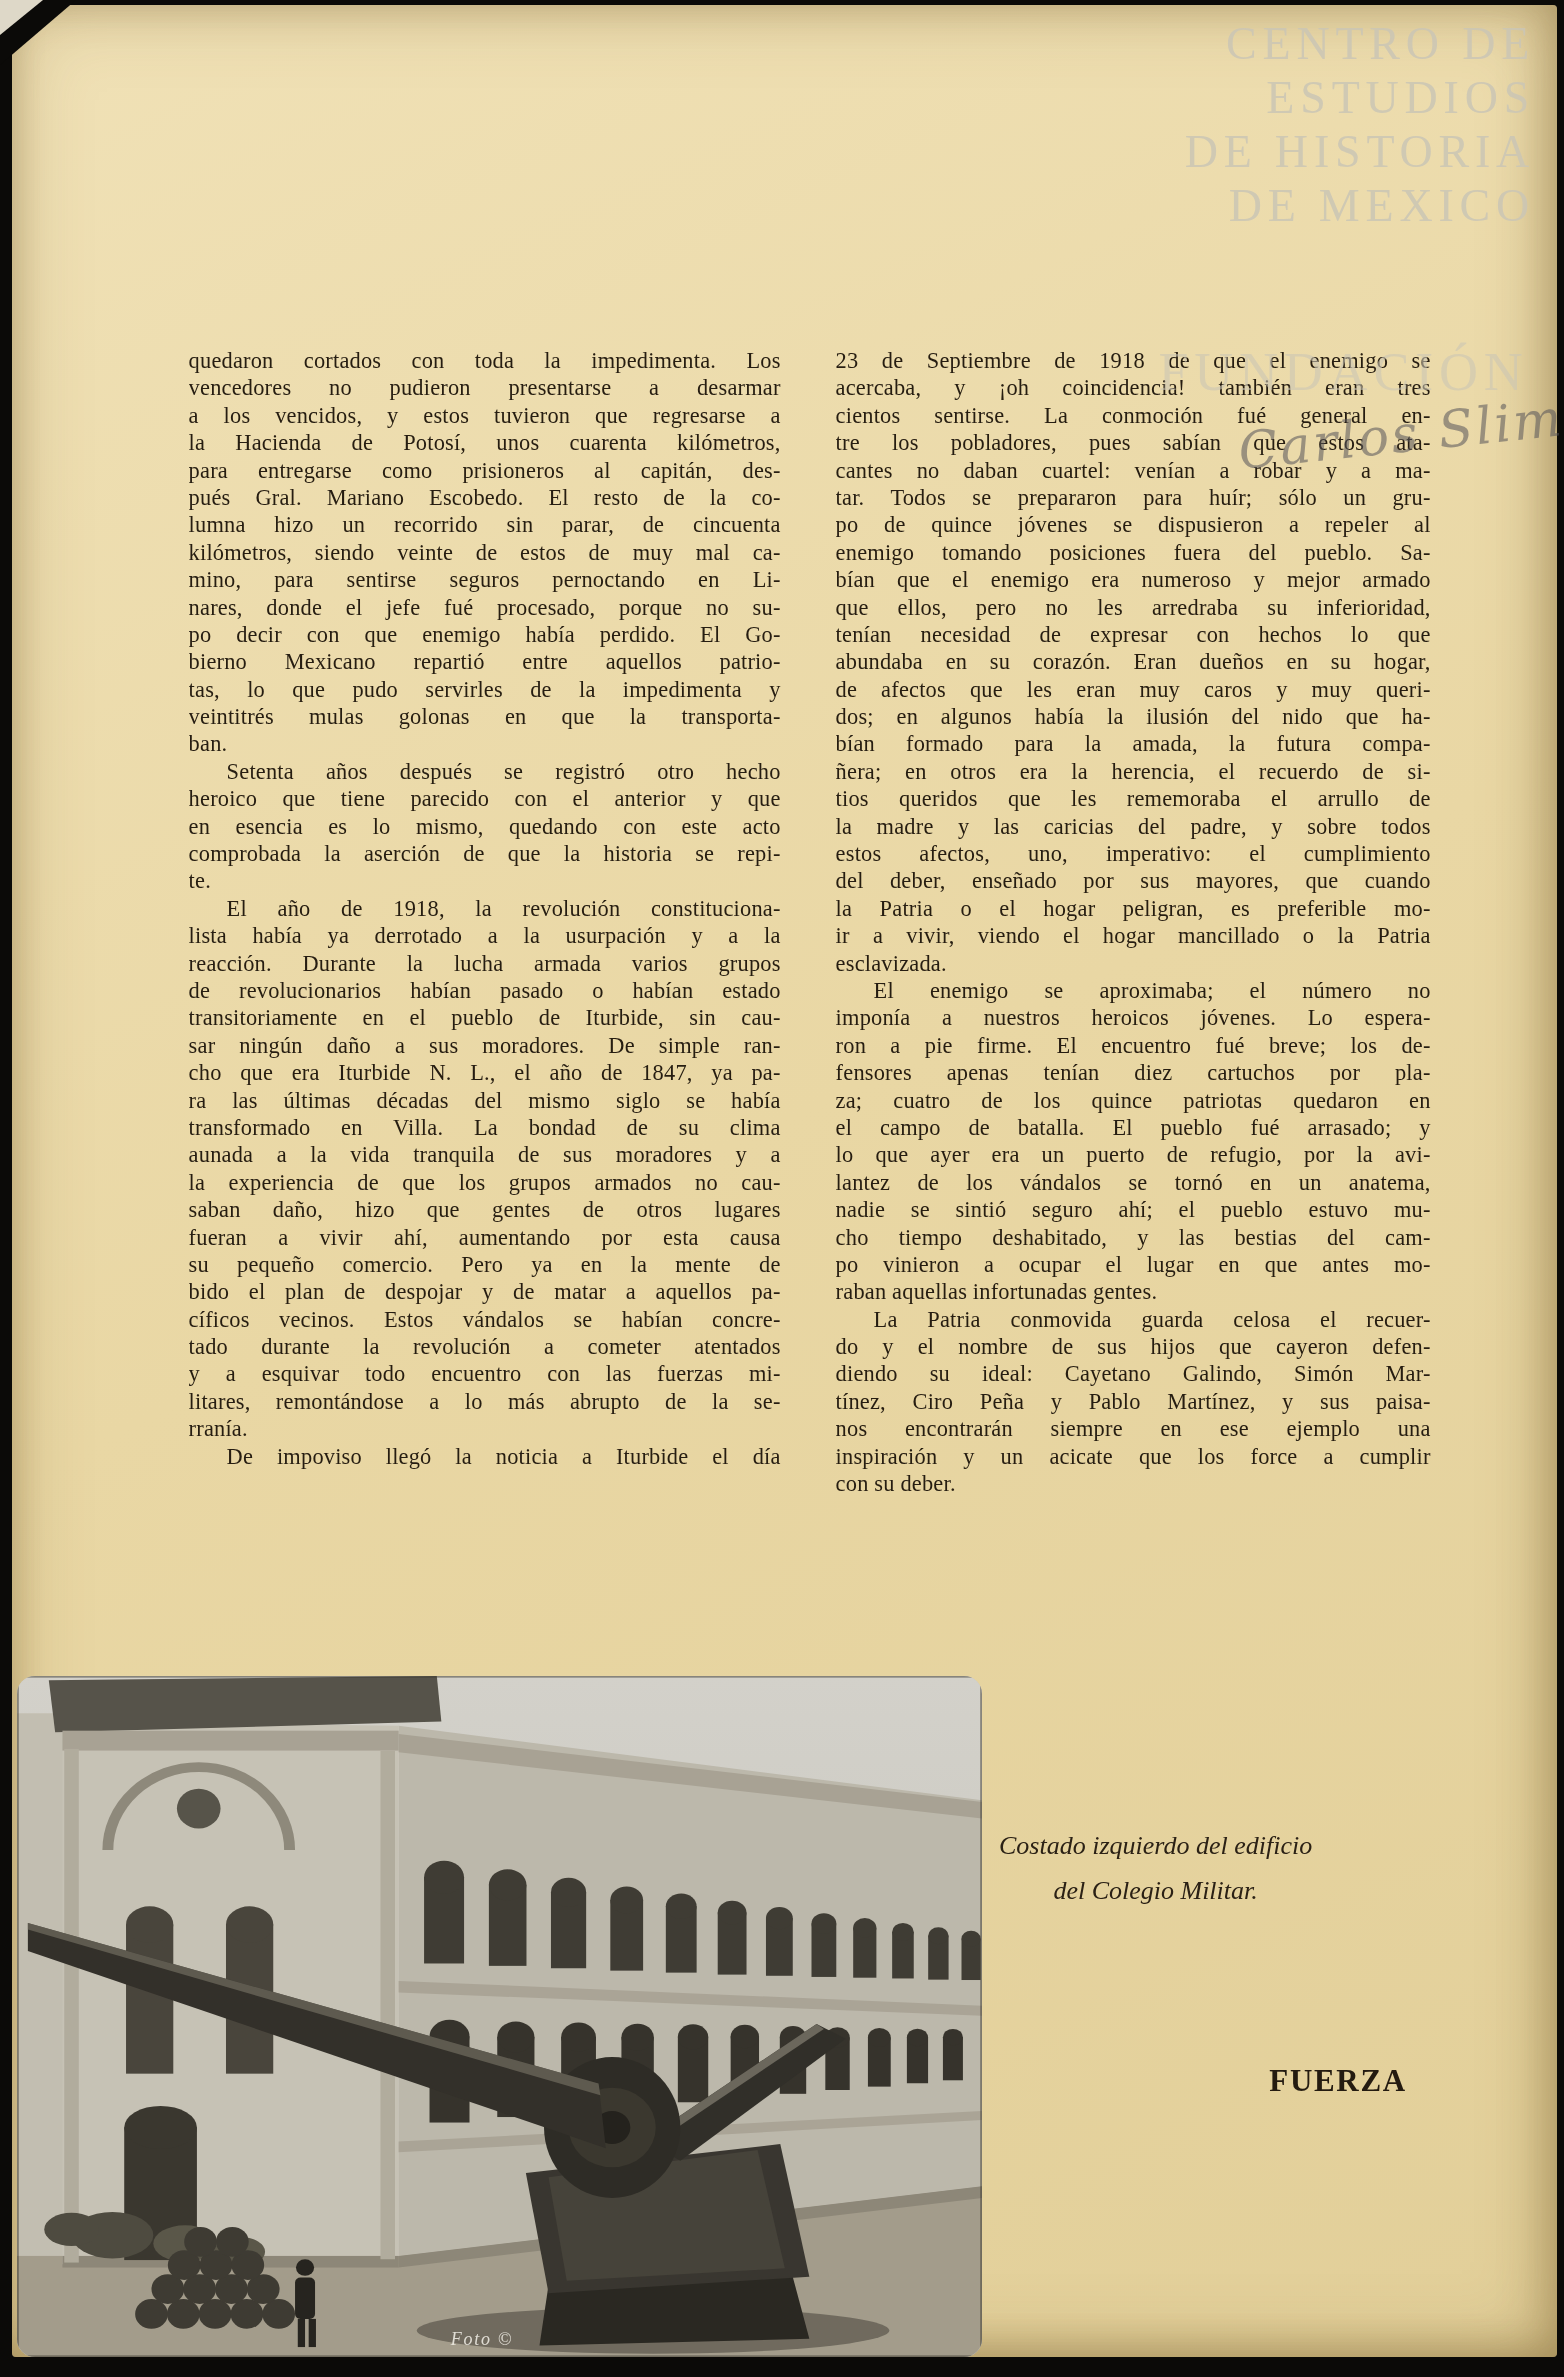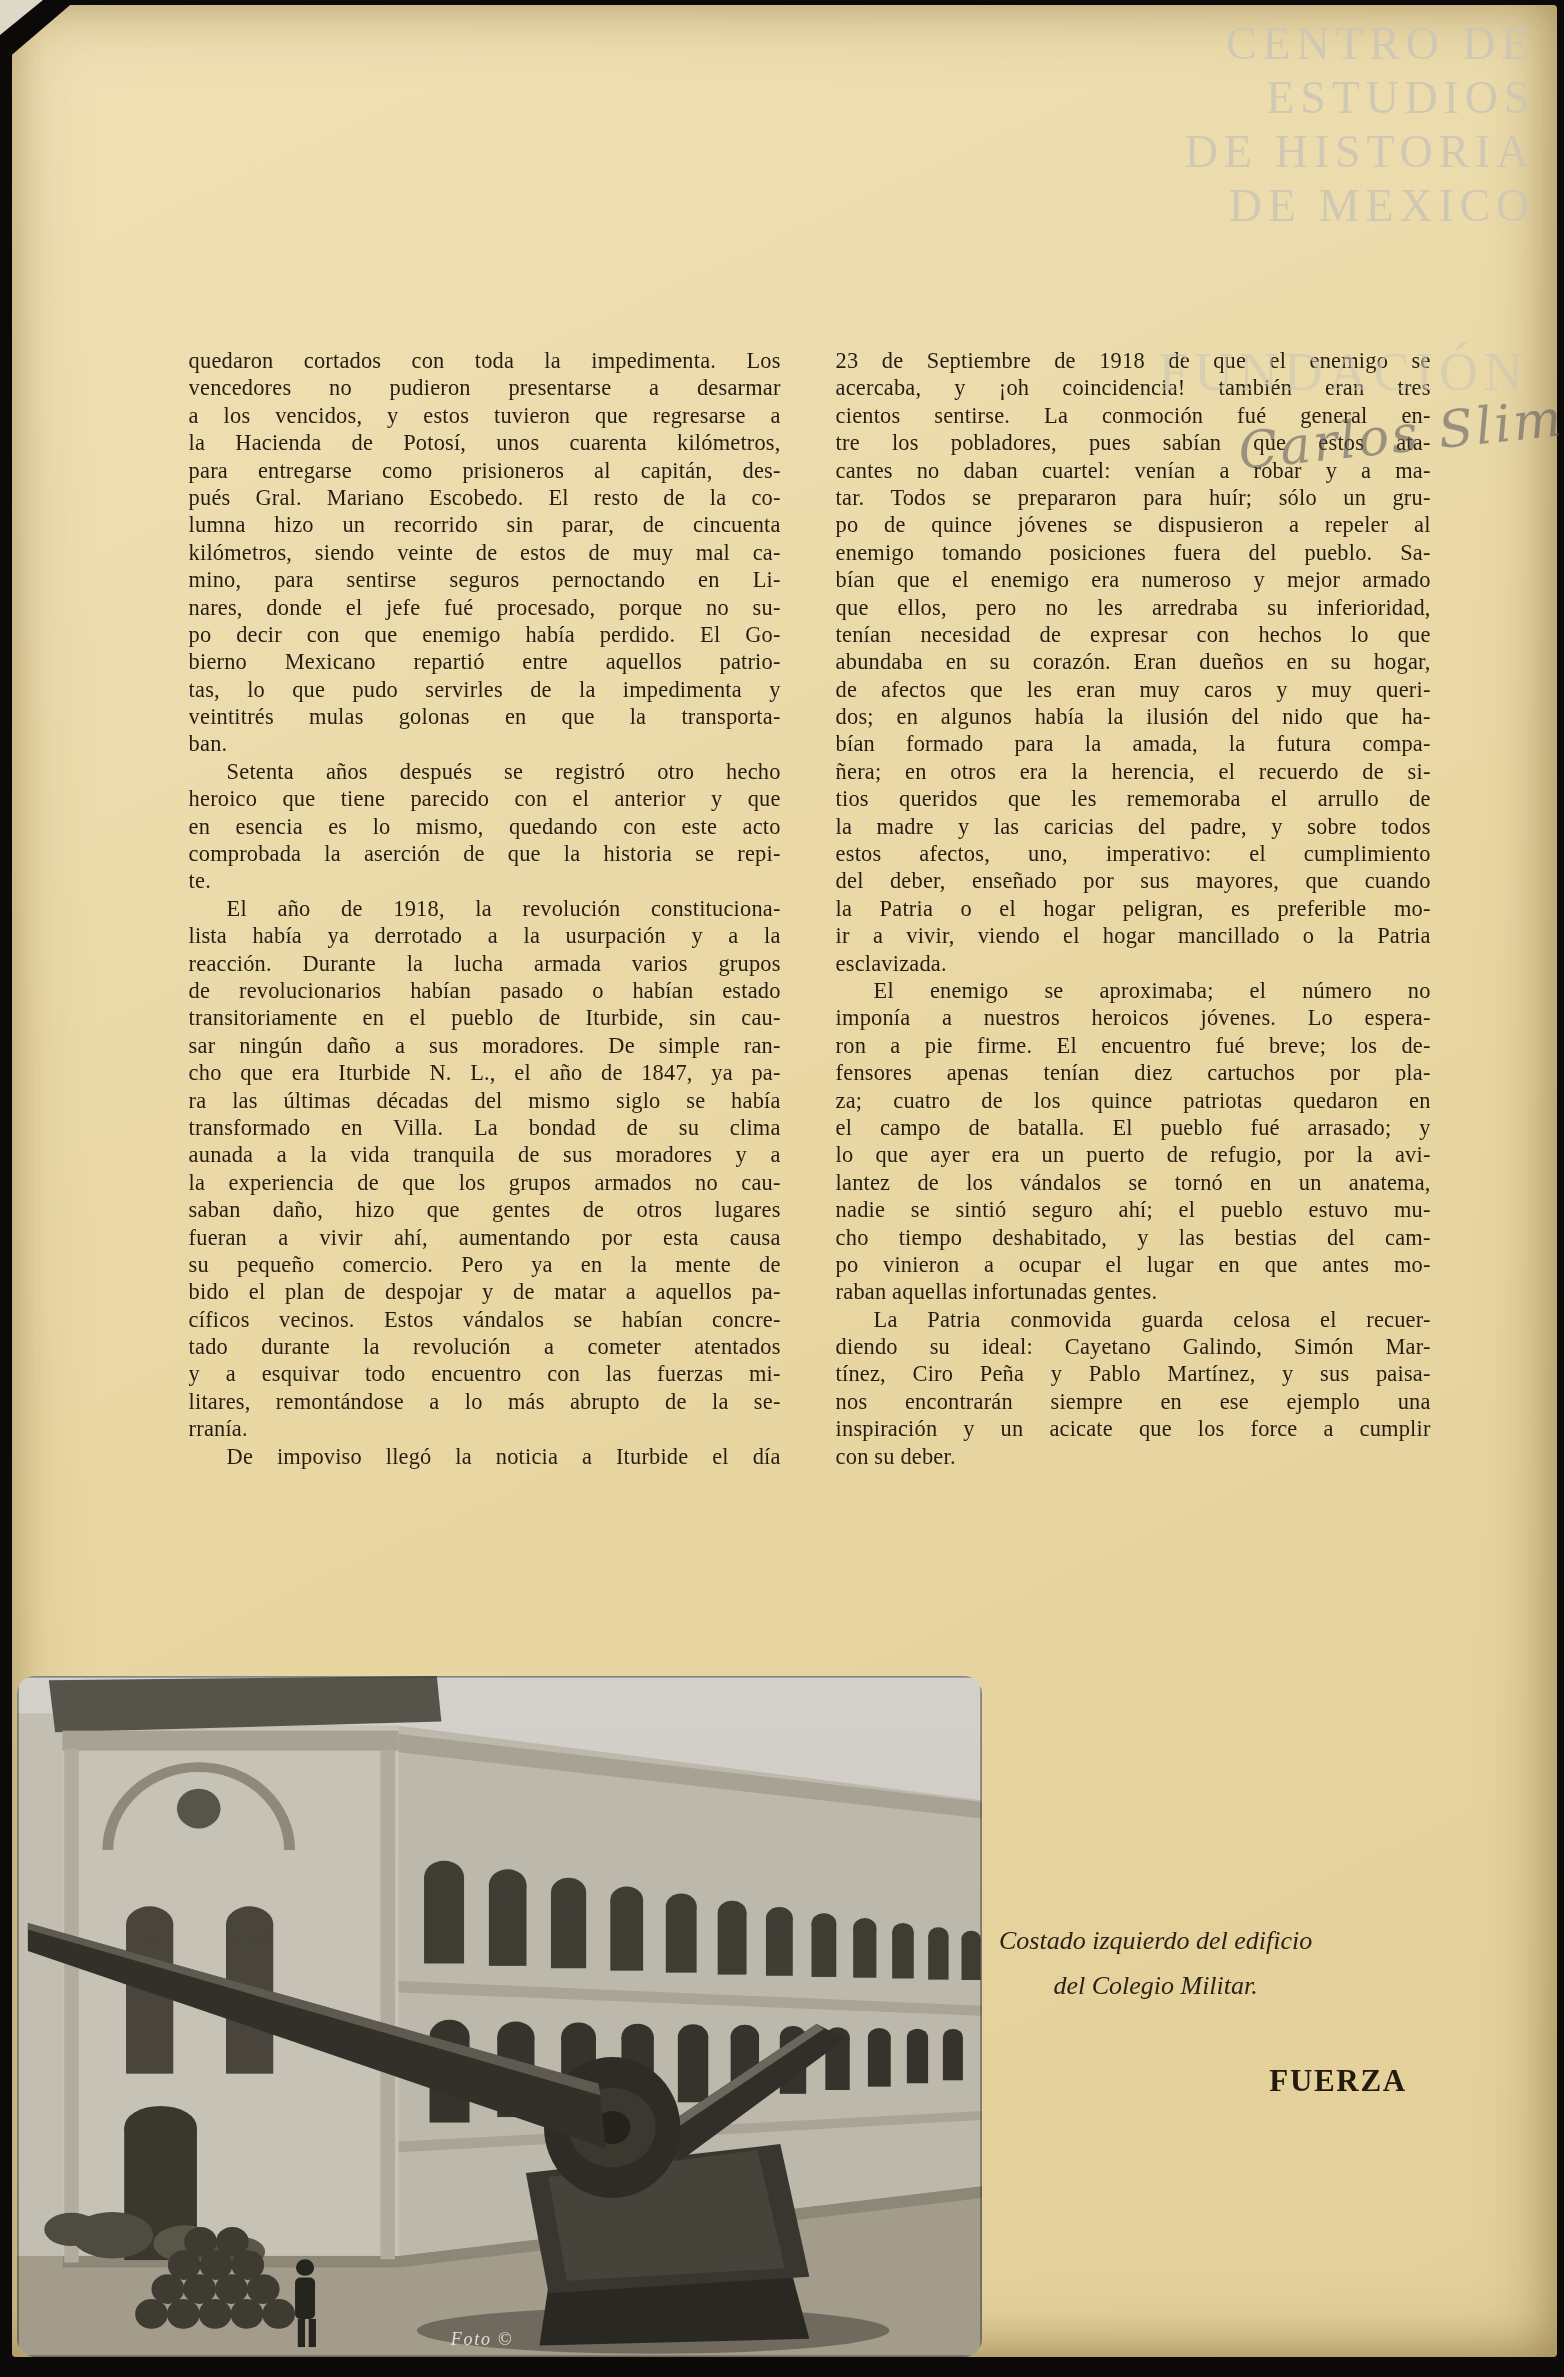--- a/index.html
+++ b/index.html
@@ -19,21 +19,21 @@
   .wm-line{white-space:nowrap;}
   .wm-fund{position:absolute;right:28px;top:336px;color:#cbc6b5;opacity:.58;letter-spacing:5.8px;
            font-size:54px;white-space:nowrap;}
   .signature{position:absolute;right:-6.6px;top:383px;font-size:51px;font-style:italic;
              color:rgba(85,83,90,.55);transform:rotate(-6deg);transform-origin:right center;
              font-family:"DejaVu Serif",serif;letter-spacing:2.5px;white-space:nowrap;}
   .photo{position:absolute;left:5px;top:1671px;width:965px;height:681px;background:#c9c7bf;overflow:hidden;border-radius:18px;}
   .photo svg{display:block;width:100%;height:100%;}
   .credit{position:absolute;left:45%;bottom:6.6px;font-style:italic;font-size:18px;
           color:rgba(243,241,233,.85);letter-spacing:1.7px;}
-  .caption{position:absolute;left:912px;top:1913px;width:464px;text-align:center;font-style:italic;
+  .caption{position:absolute;left:912px;top:1818px;width:464px;text-align:center;font-style:italic;
            font-size:26px;line-height:45px;color:#2b2115;}
   .fuerza{position:absolute;left:1144px;top:2058px;width:365px;text-align:center;font-weight:bold;
           font-size:31px;letter-spacing:1.7px;color:#241b10;}
   .notch-black{position:absolute;left:0;top:0;width:76px;height:65px;background:#0b0a08;
                clip-path:polygon(0 0,76px 0,0 65px);}
   .notch-white{position:absolute;left:0;top:0;width:43px;height:35px;background:#ded8c8;
                clip-path:polygon(0 0,43px 0,0 35px);}
 </style>
 </head>
 <body>
@@ -114,20 +114,21 @@
         <div class="line">fensores apenas tenían diez cartuchos por pla-</div>
         <div class="line">za; cuatro de los quince patriotas quedaron en</div>
         <div class="line">el campo de batalla. El pueblo fué arrasado; y</div>
         <div class="line">lo que ayer era un puerto de refugio, por la avi-</div>
         <div class="line">lantez de los vándalos se tornó en un anatema,</div>
         <div class="line">nadie se sintió seguro ahí; el pueblo estuvo mu-</div>
         <div class="line">cho tiempo deshabitado, y las bestias del cam-</div>
         <div class="line">po vinieron a ocupar el lugar en que antes mo-</div>
         <div class="line last">raban aquellas infortunadas gentes.</div>
         <div class="line ind">La Patria conmovida guarda celosa el recuer-</div>
+        <div class="line">do y el nombre de sus hijos que cayeron defen-</div>
         <div class="line">diendo su ideal: Cayetano Galindo, Simón Mar-</div>
         <div class="line">tínez, Ciro Peña y Pablo Martínez, y sus paisa-</div>
         <div class="line">nos encontrarán siempre en ese ejemplo una</div>
         <div class="line">inspiración y un acicate que los force a cumplir</div>
         <div class="line last">con su deber.</div>
       </div>
 
     <div class="photo">
       <svg viewBox="0 0 1062 822" preserveAspectRatio="none">
         <defs>

